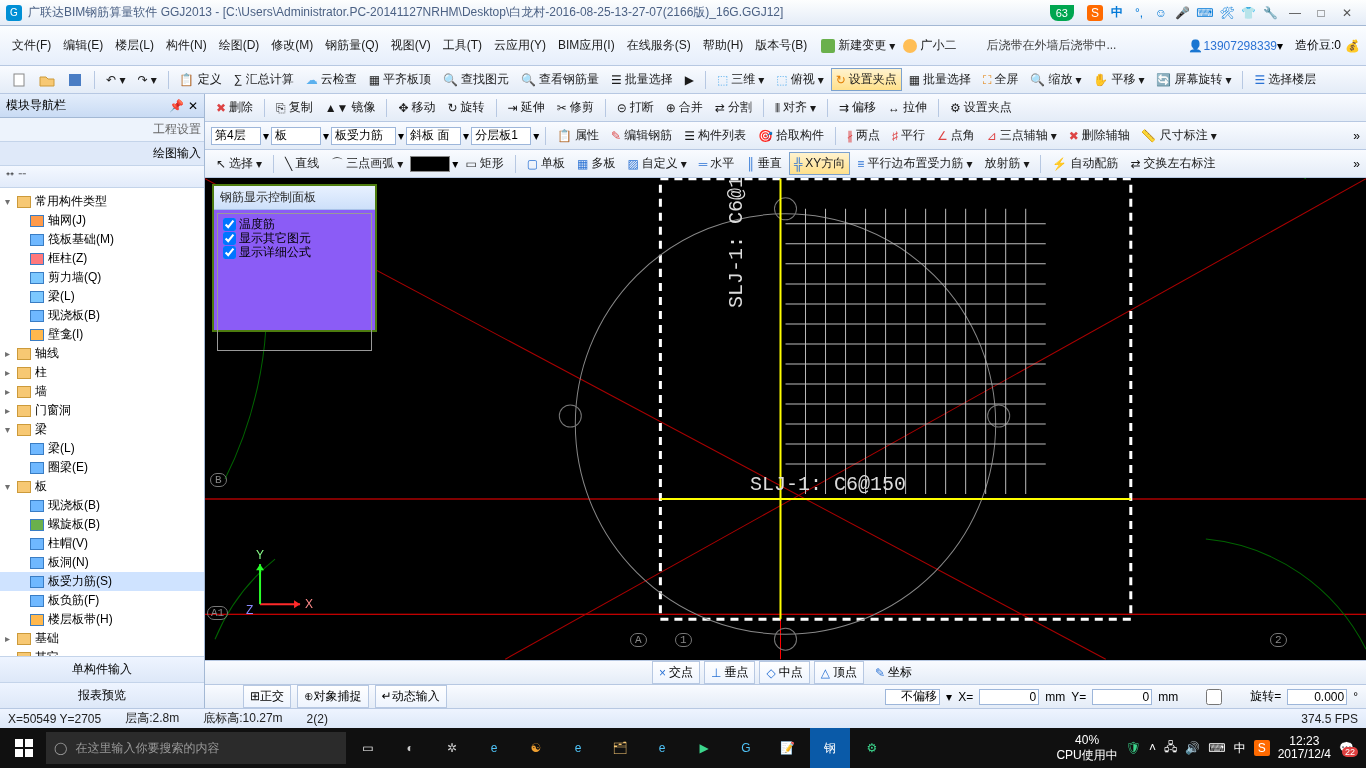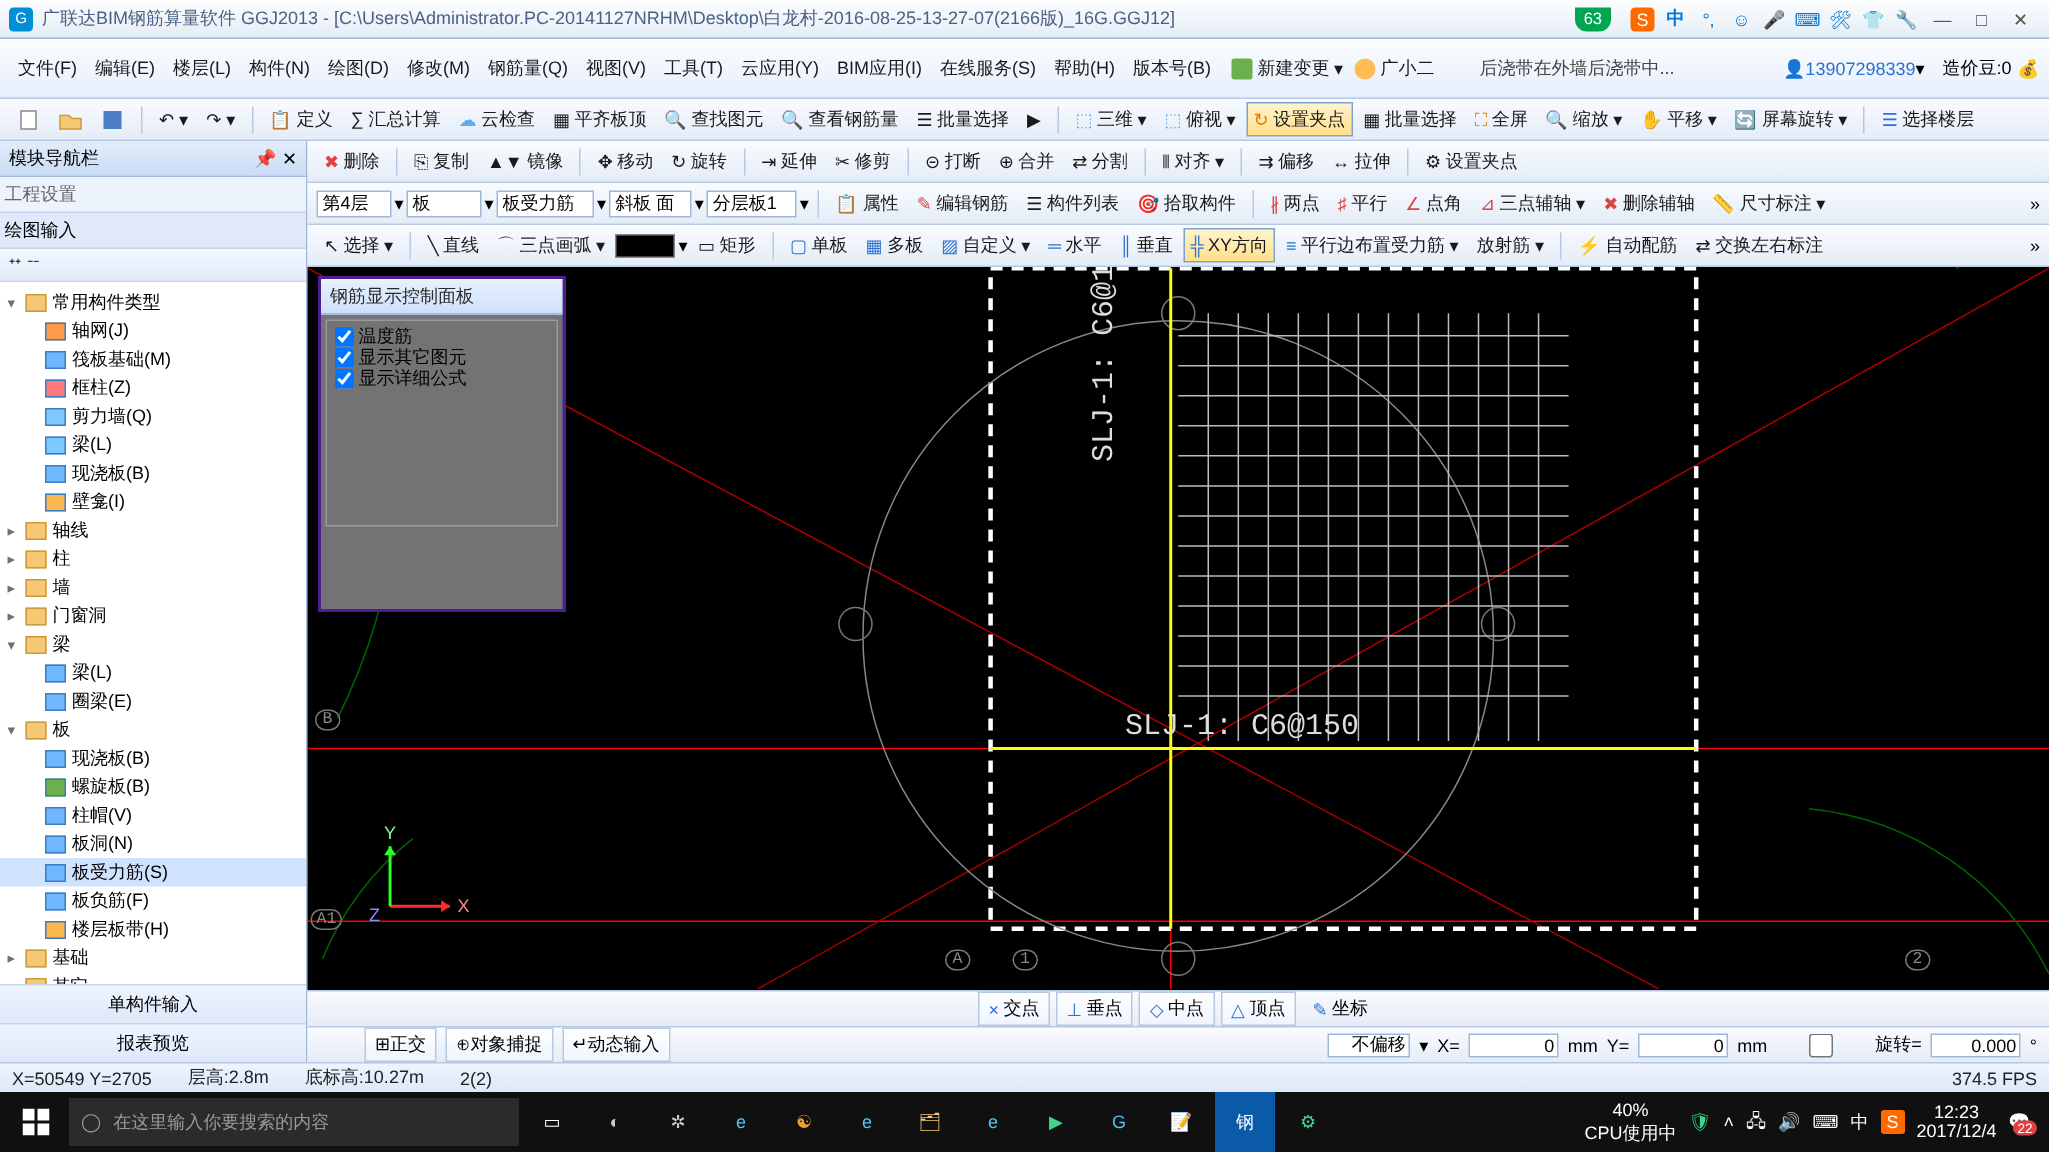--- a/index.html
+++ b/index.html
@@ -17,35 +17,35 @@
 .menubar .ricon{width:14px;height:14px;background:#6ab04c;border-radius:2px;}
 .tb { height: 28px; background: linear-gradient(#f9fbff,#e4ecf7); display:flex; align-items:center; padding:0 6px; border-bottom:1px solid #b7c8e2; gap:2px;}
 .tb .sep { width:1px; height:18px; background:#b7c8e2; margin:0 4px;}
 .tb .btn { padding:2px 4px; display:flex; align-items:center; gap:3px; color:#1a1a1a; border:1px solid transparent;}
 .tb .btn.active { border:1px solid #7da2ce; background: linear-gradient(#fff3cf,#ffe08a); }
 .tb input.combo { height:18px; border:1px solid #9db6da; background:#fff; padding:0 3px; font-size:12px;}
 .tb .colorbox { width:40px; height:16px; border:1px solid #888; background:#000;}
 .maingrid { flex:1; display:flex; min-height:0;}
 .leftpanel { width:205px; background:#f7faff; border-right:1px solid #a3b8d4; display:flex; flex-direction:column;}
 .lp-title { background:linear-gradient(#e3edfb,#c9dbf4); padding:3px 6px; display:flex; align-items:center; justify-content:space-between; border-bottom:1px solid #a3b8d4;}
-.lp-tab { background:#edf3fc; text-align:left; padding:3px; border-bottom:1px solid #c4d4ea;}
+.lp-tab { background:#edf3fc; text-align:right; padding:3px; border-bottom:1px solid #c4d4ea;}
 .lp-tab.dim{color:#666;}
 .lp-mini{height:22px;background:linear-gradient(#f4f8ff,#e2ebfa);border-bottom:1px solid #c4d4ea;display:flex;align-items:center;padding:0 6px;gap:4px;}
 .tree { flex:1; overflow:auto; background:#fff; padding-top:4px;}
 .tree .node { display:flex; align-items:center; gap:4px; padding:1px 4px; white-space:nowrap;}
 .tree .tw { width:11px; text-align:center; color:#707070; font-size:10px;}
 .tree .fold{width:14px;height:12px;background:#f7c873;border:1px solid #cc9a3a;}
 .tree .leaf{width:14px;height:12px;background:#6fb8ff;border:1px solid #3a7dc4;}
 .tree .sel { background:#cfe3ff;}
 .lp-bottom { }
 .lp-bottom .row{text-align:center;background:linear-gradient(#eef4ff,#dde8f8);padding:4px;border-top:1px solid #c4d4ea;}
 .canvaswrap { flex:1; position:relative; display:flex; flex-direction:column;}
 .tb2, .tb3, .tb4 { border-bottom:1px solid #b7c8e2;}
 #canvas { flex:1; background:#000; position:relative; overflow:hidden;}
-.floatpanel { position:absolute; left:7px; top:6px; width:165px; height:224px; background:#737373; border:2px solid #4c1d95;}
+.floatpanel { position:absolute; left:7px; top:6px; width:165px; height:148px; background:#8b5cf6; border:2px solid #4d7c0f;}
 .floatpanel .fp-title{background:linear-gradient(#e8f1ff,#cde0fa);padding:3px 6px;border-bottom:1px solid #a8c2e8;color:#2a2a2a;}
 .floatpanel .fp-body{padding:3px 5px;}
 .floatpanel label{display:flex;align-items:center;gap:3px;font-size:12px;line-height:14px;}
 .bottombar { height:24px; background:linear-gradient(#f9fbff,#e4ecf7); border-top:1px solid #b7c8e2; display:flex; align-items:center; padding:0 8px; gap:4px;}
 .bottombar .btn { padding:2px 6px; border:1px solid #b7c8e2; background:linear-gradient(#fff,#eef4fe); display:flex;align-items:center;gap:3px;}
 .statusinput { height:24px; background:linear-gradient(#f9fbff,#e4ecf7); border-top:1px solid #b7c8e2; display:flex; align-items:center; padding:0 8px; gap:6px;}
 .statusinput input{width:60px;height:16px;border:1px solid #9db6da;text-align:right;padding:0 2px;}
 .statusbar { height:20px; background:linear-gradient(#eef4ff,#dde8f8); border-top:1px solid #b7c8e2; display:flex; align-items:center; padding:0 8px; gap:24px; color:#222;}
 .taskbar { height:40px; background:#101010; display:flex; align-items:center; padding:0 4px; gap:2px; color:#fff;}
 .taskbar .tbtn{width:40px;height:40px;display:flex;align-items:center;justify-content:center;}

